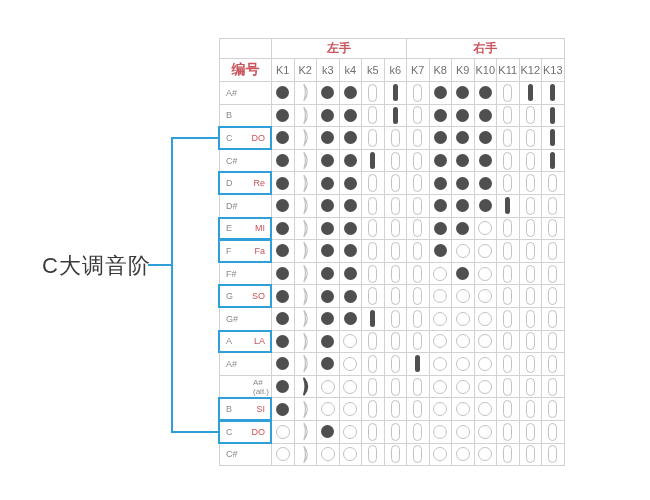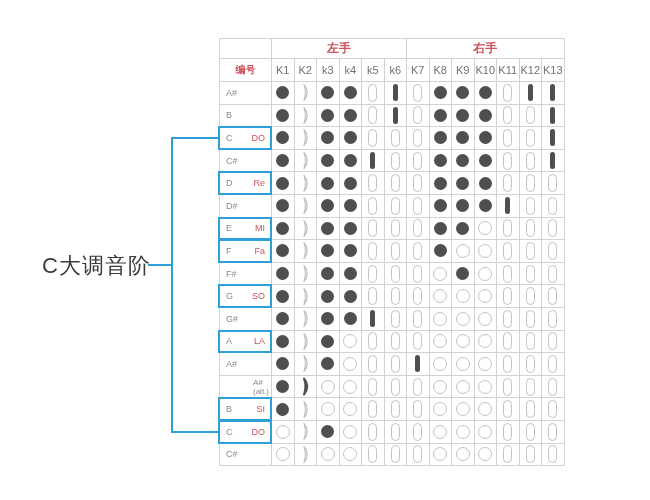--- a/index.html
+++ b/index.html
@@ -17,21 +17,21 @@
 
   
   .ftable{position:absolute;left:219px;top:38px;display:grid;
           grid-template-columns:52px repeat(13,22.5px);
           grid-template-rows:20px 23px repeat(17,22.6px);
           border-top:1px solid #d2d2d2;border-left:1px solid #d2d2d2;background:#fff;}
   .cell{position:relative;display:flex;align-items:center;justify-content:center;
         border-right:1px solid #d2d2d2;border-bottom:1px solid #d2d2d2;background:#fff;}
   .hand-label{grid-row:1;color:var(--accent-red,#c9545a);font-size:12px;font-weight:bold;}
   .corner{grid-row:1;}
-  .corner-label{color:var(--accent-red,#c9545a);font-size:10px;font-weight:bold;}
+  .corner-label{color:var(--accent-red,#c9545a);font-size:14px;font-weight:bold;}
   .key-header{color:#707070;font-size:11px;}
   .row-label{justify-content:space-between;padding:0 6px;box-sizing:border-box;
              font-size:9px;color:#8a8a8a;}
   .row-label .note{color:#8a8a8a;}
   .row-label .solfege{color:var(--accent-red,#c9545a);}
   .row-label.small{font-size:8px;margin-left:27px;}
   .hl{position:absolute;top:-1px;left:-2px;right:-1px;bottom:-1px;
       border:2px solid var(--accent-blue,#2e9fd8);pointer-events:none;z-index:3;}
 
   

